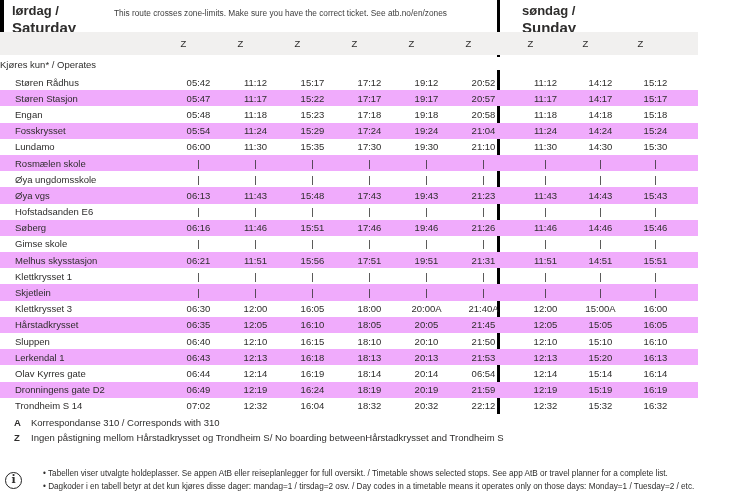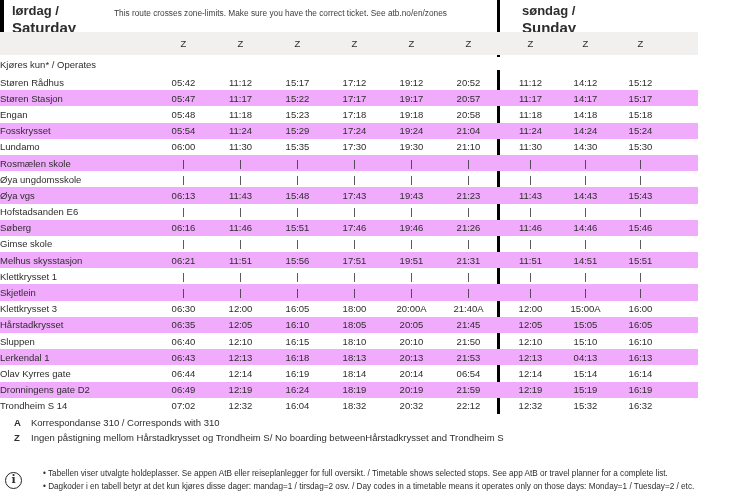--- a/index.html
+++ b/index.html
@@ -15,21 +15,21 @@
   .day-sub{font-size:15px;font-weight:bold;}
   .note{position:absolute;left:114px;top:7px;font-size:8.3px;color:#3d3d3d;line-height:1.5;}
   .divider-top{position:absolute;left:497px;top:0;width:3px;height:57px;background:#000;}
   .divider-main{position:absolute;left:497px;top:70px;width:3px;height:344px;background:#000;}
 
   .zone-band{position:absolute;left:0;top:32px;width:698px;height:23px;background:#f1f0ef;
     display:flex;align-items:center;font-size:9.5px;}
   .operates-row{position:absolute;left:0;top:55px;width:698px;height:19px;
     display:flex;align-items:center;font-size:9.5px;}
   .rows{position:absolute;left:0;top:74px;width:698px;}
-  .row{display:flex;align-items:center;width:698px;height:16.19px;font-size:9.5px;}
+  .row{display:flex;align-items:center;width:698px;height:16.19px;font-size:9.5px;justify-content:center;}
   .row.stripe{background:#f0abfc;}
   .cell-name{width:155px;box-sizing:border-box;white-space:nowrap;}
   .cell-t{width:57px;text-align:center;white-space:nowrap;}
   .cell-s{width:55px;}
   .gap{width:6px;}
 
   .footnotes{position:absolute;left:14px;top:417px;font-size:9.5px;}
   .footnote{display:flex;margin-bottom:4px;}
   .fn-code{font-weight:bold;width:17px;}
   .info{position:absolute;left:5px;top:468px;display:flex;}
@@ -303,21 +303,21 @@
     <div class="row stripe">
       <div class="cell-name">Lerkendal 1</div>
       <div class="cell-t">06:43</div>
       <div class="cell-t">12:13</div>
       <div class="cell-t">16:18</div>
       <div class="cell-t">18:13</div>
       <div class="cell-t">20:13</div>
       <div class="cell-t">21:53</div>
       <div class="gap"></div>
       <div class="cell-t cell-s">12:13</div>
-      <div class="cell-t cell-s">04:13</div>
+      <div class="cell-t cell-s">15:20</div>
       <div class="cell-t cell-s">16:13</div>
     </div>
     <div class="row">
       <div class="cell-name">Olav Kyrres gate</div>
       <div class="cell-t">06:44</div>
       <div class="cell-t">12:14</div>
       <div class="cell-t">16:19</div>
       <div class="cell-t">18:14</div>
       <div class="cell-t">20:14</div>
       <div class="cell-t">06:54</div>

